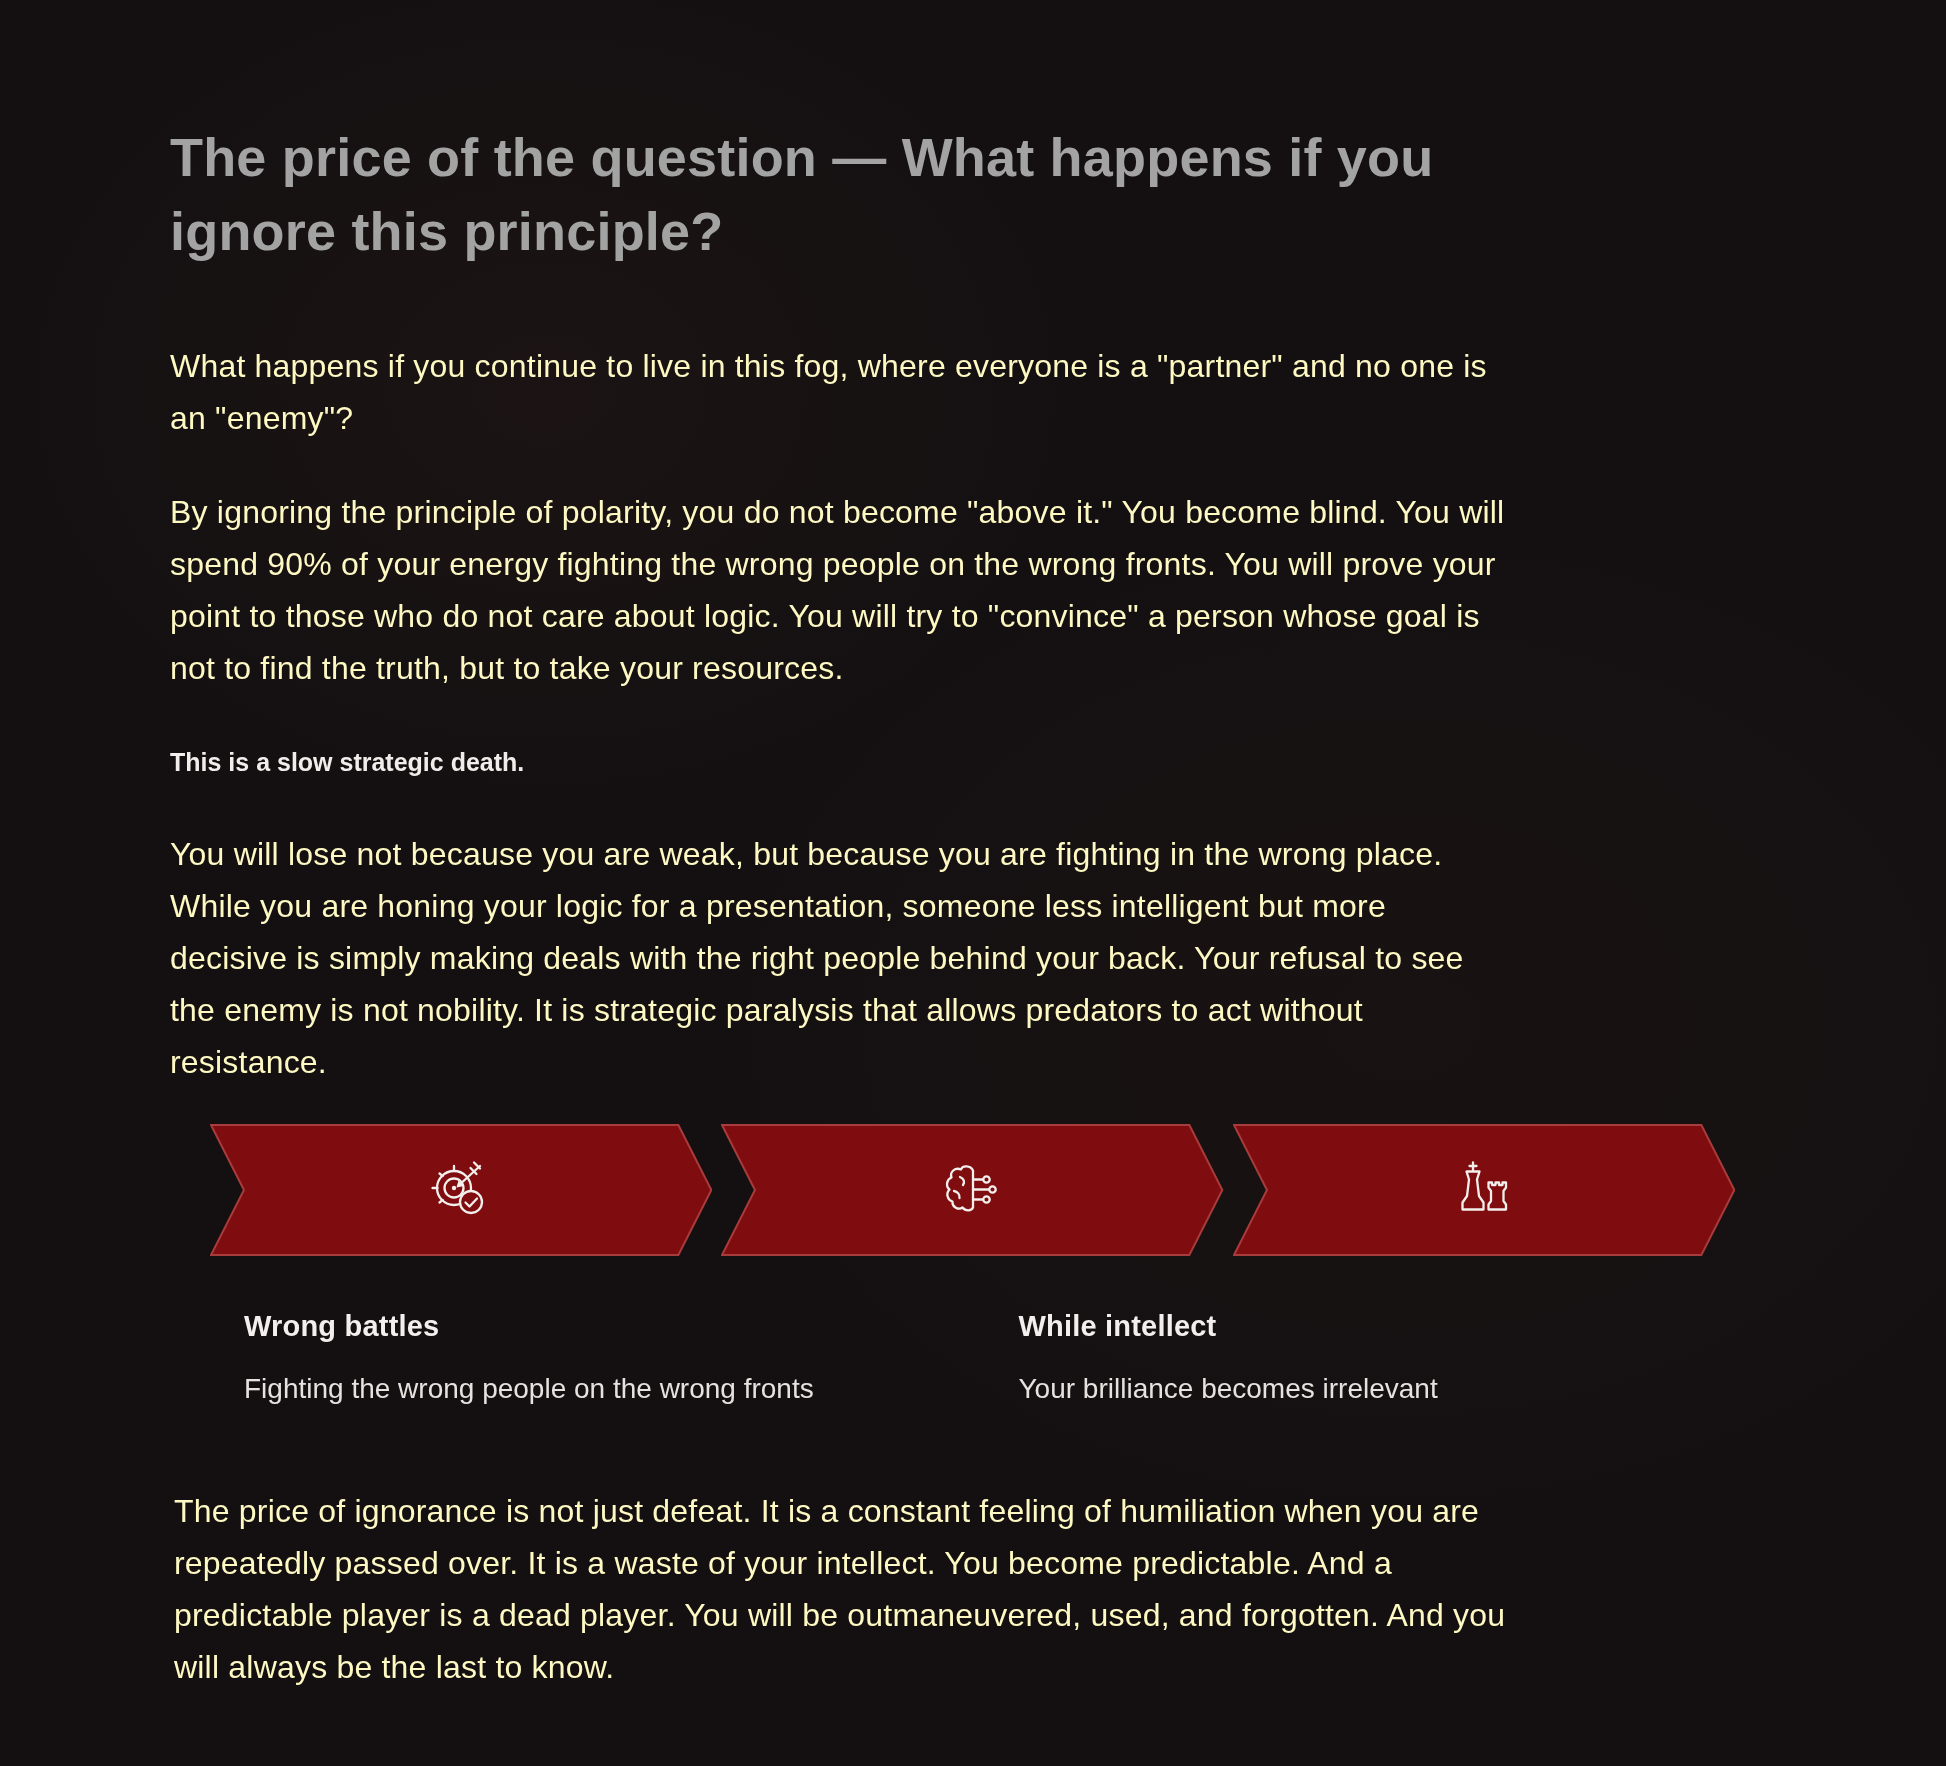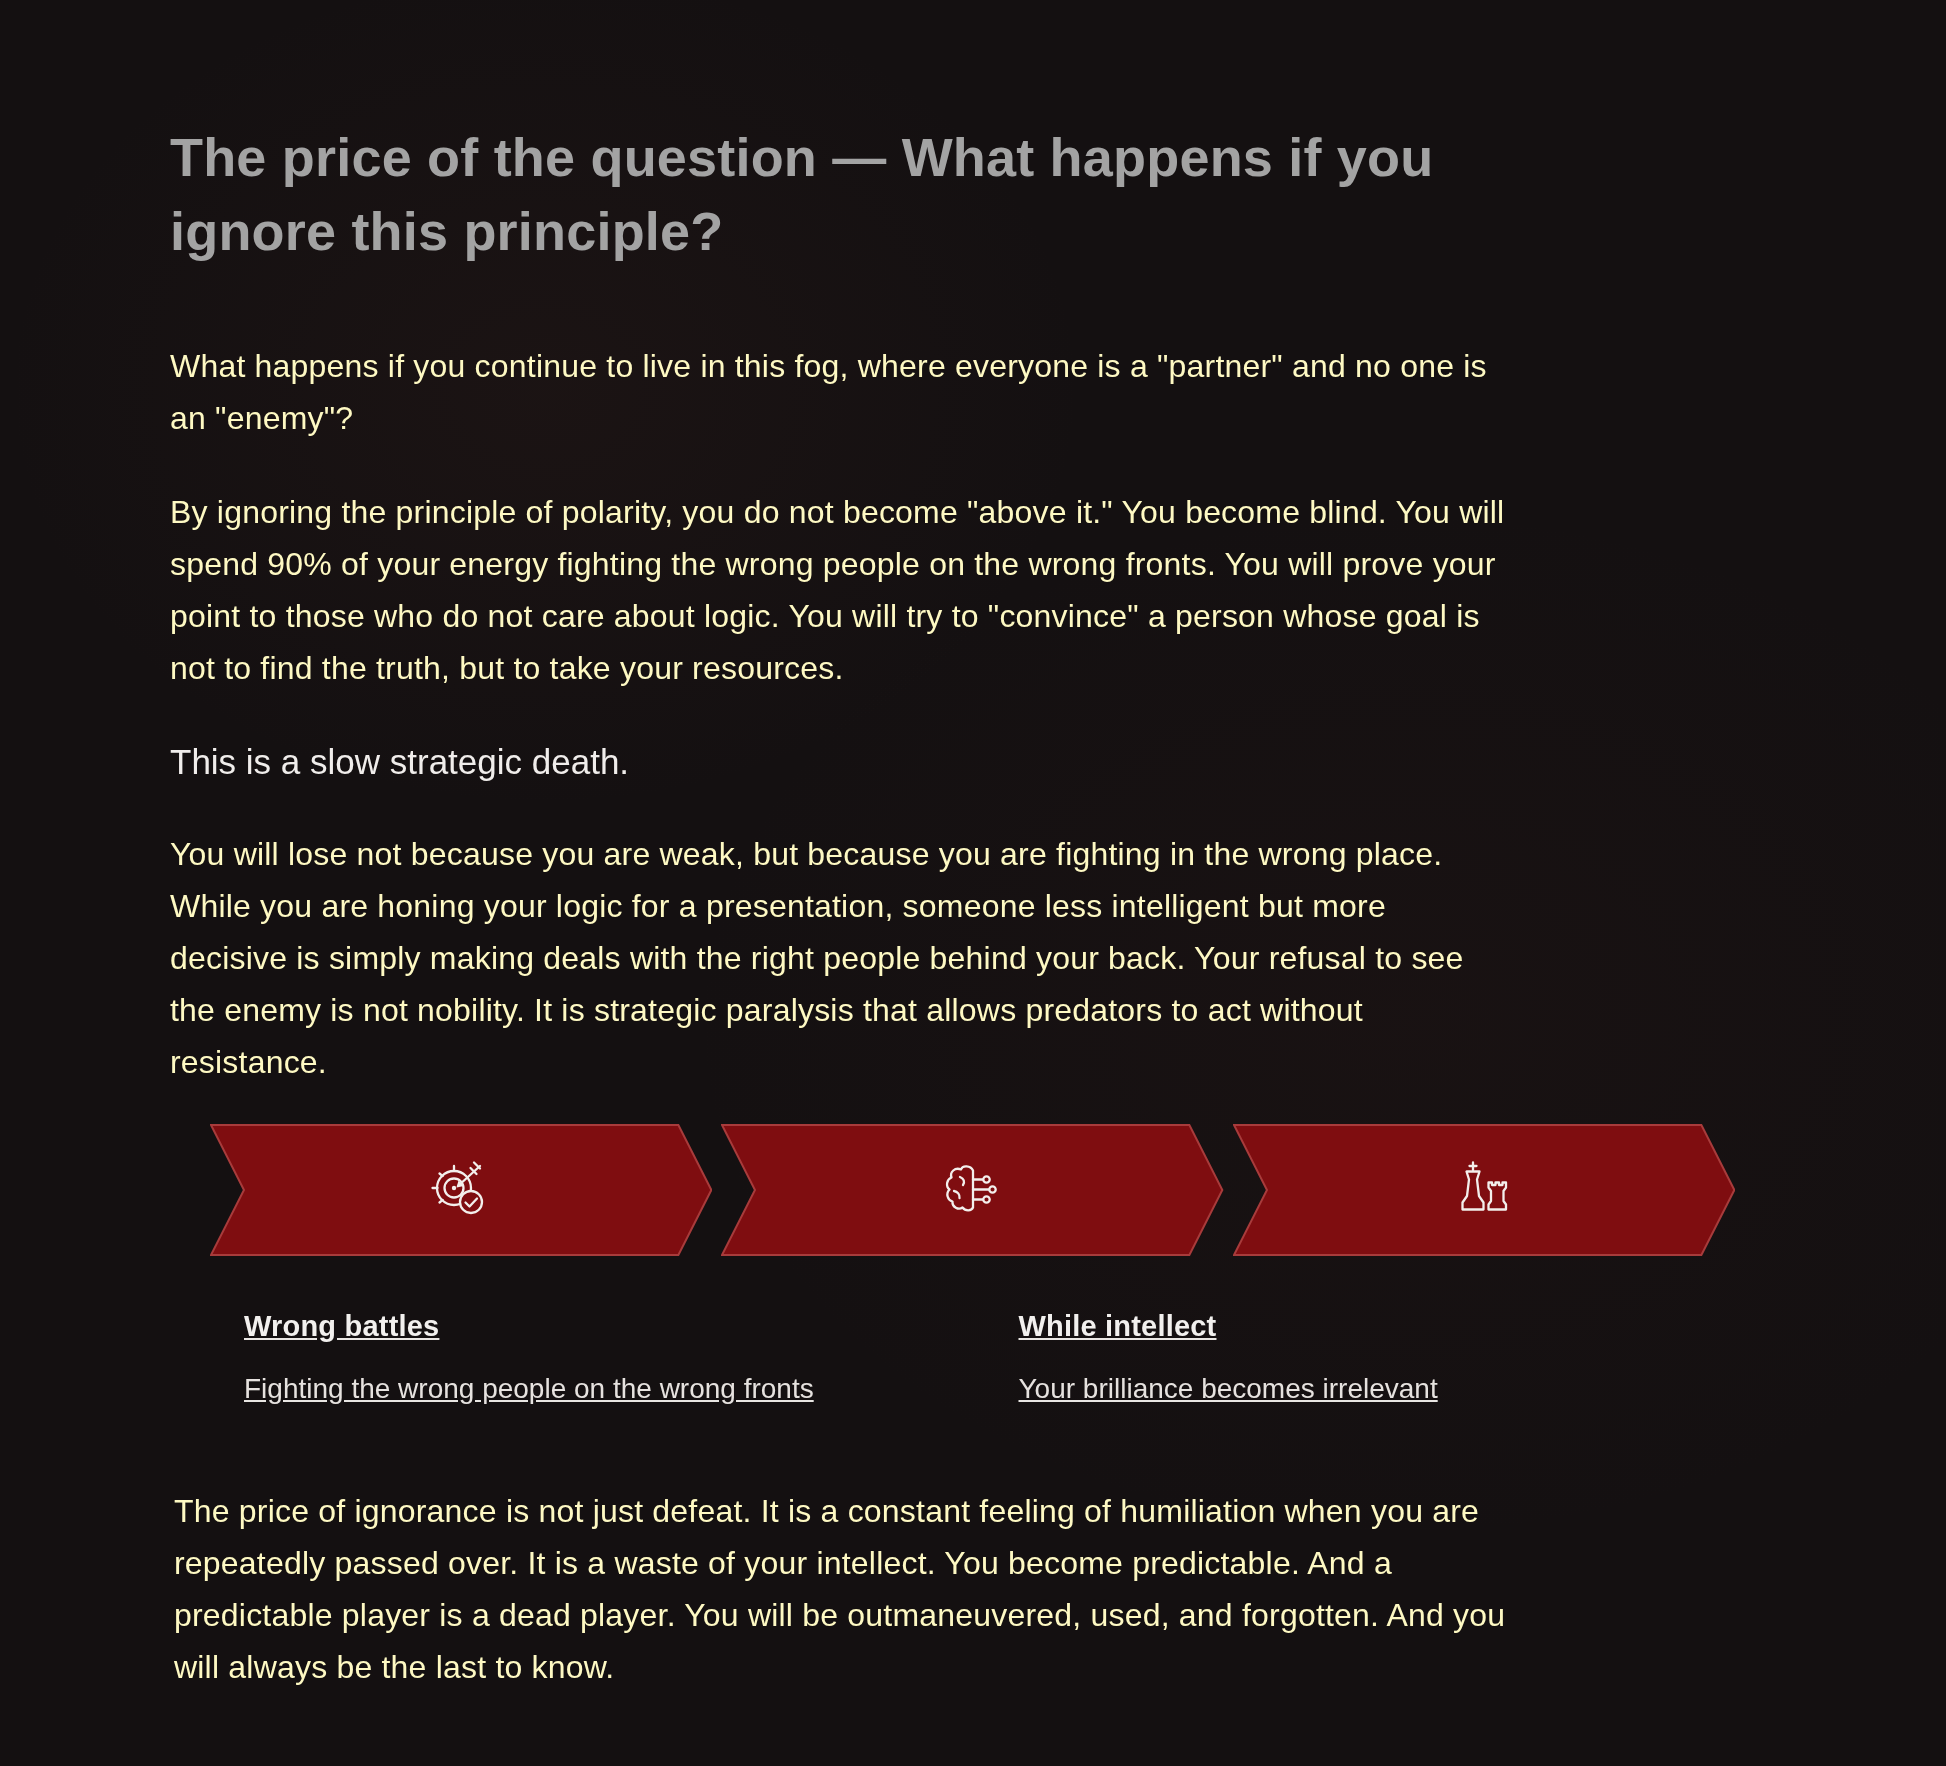--- a/index.html
+++ b/index.html
@@ -37,23 +37,23 @@
   p.accent {
     margin: 0 0 42px 0;
     max-width: 1340px;
     font-size: 29px;
     line-height: 52px;
     font-weight: 700;
     color: #ee5c5f;
   }
   p.bold-line {
     margin: 0 0 40px 0;
-    font-size: 35px;
+    font-size: 25px;
     line-height: 52px;
-    font-weight: 400;
+    font-weight: 700;
     color: #f0edeb;
   }
   p.tight { margin-bottom: 36px; }
 
   .arrow-row {
     display: flex;
     gap: 9px;
     width: 1525px;
     height: 132px;
     margin: 0 0 54px 40px;
@@ -65,21 +65,20 @@
     left: 50%; top: 50%;
     transform: translate(-50%, -50%);
     width: 64px; height: 64px;
   }
 
   .labels-row {
     display: flex;
     gap: 24px;
     width: 1525px;
     margin: 0 0 70px 40px;
-    text-decoration: underline;
   }
   .label-col { flex: 1; padding: 0 90px 0 34px; }
   .label-col h3 {
     margin: 0 0 20px 0;
     font-size: 29px;
     font-weight: 700;
     color: #f2f0ee;
     letter-spacing: 0.2px;
   }
   .label-col p {

